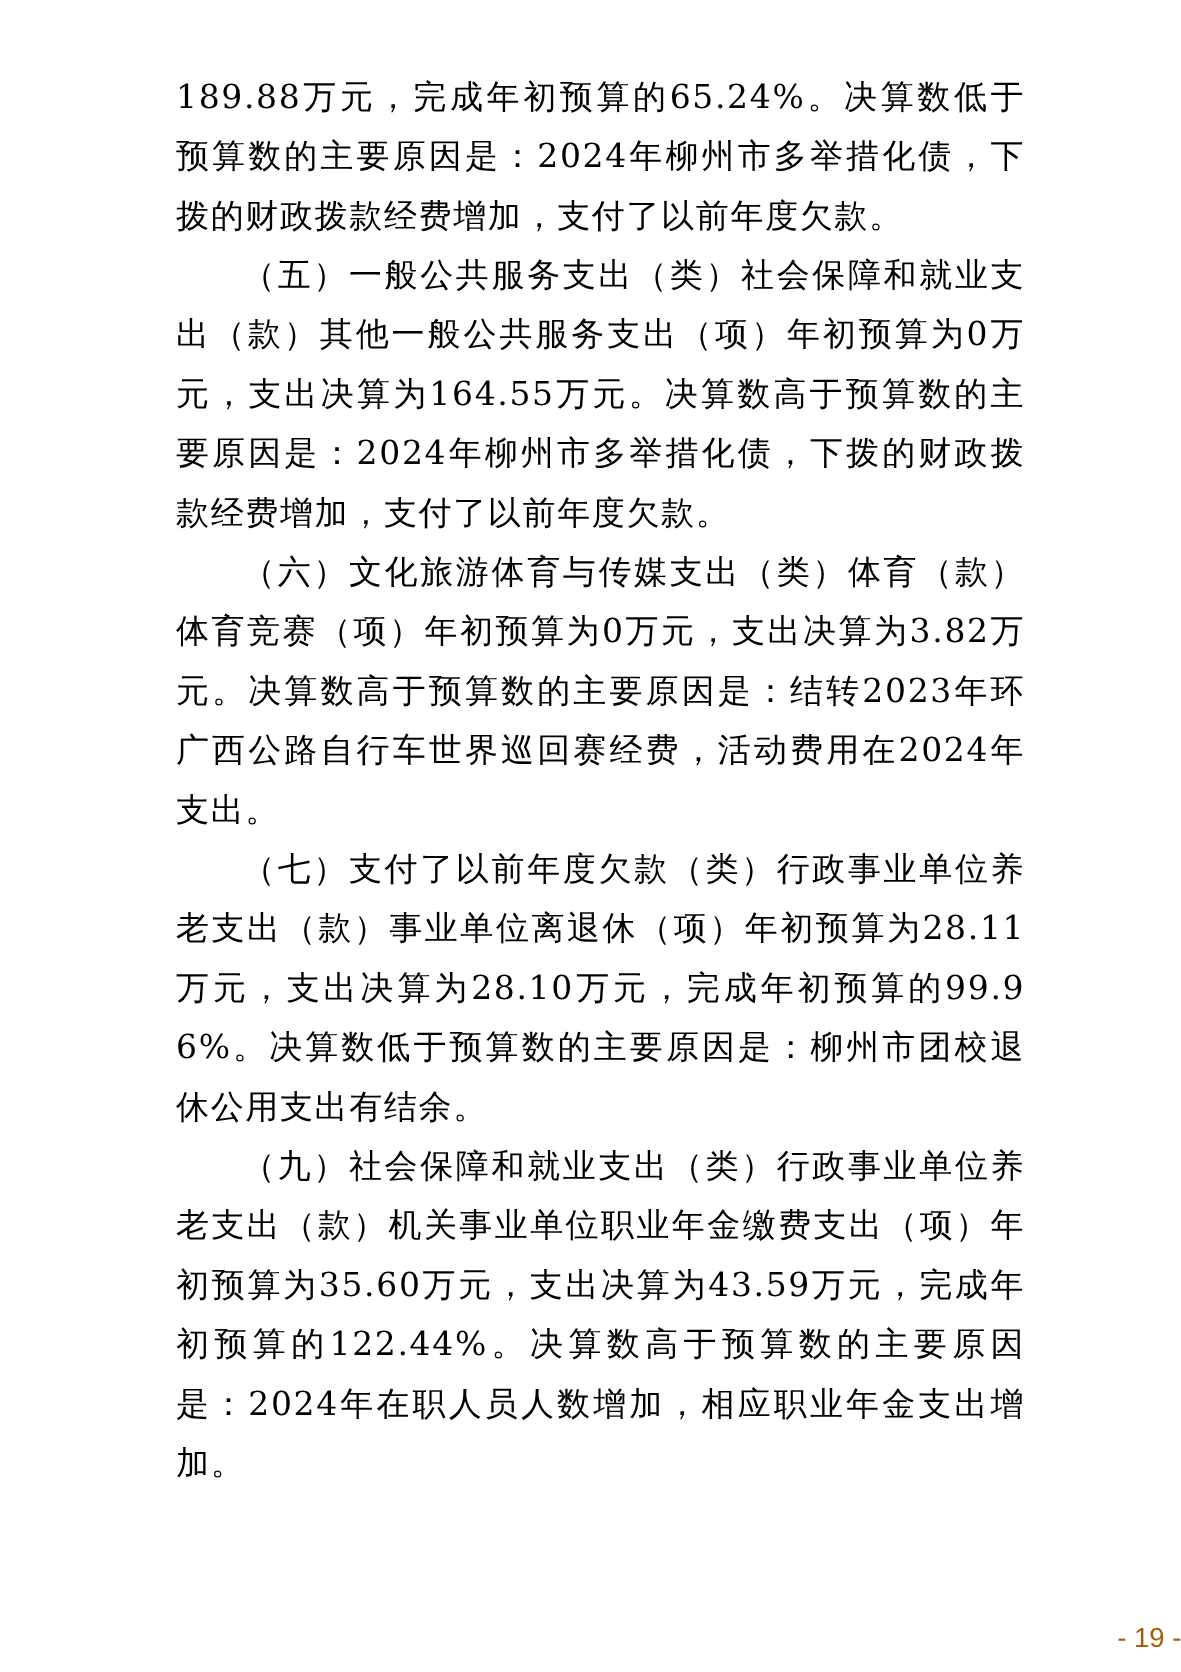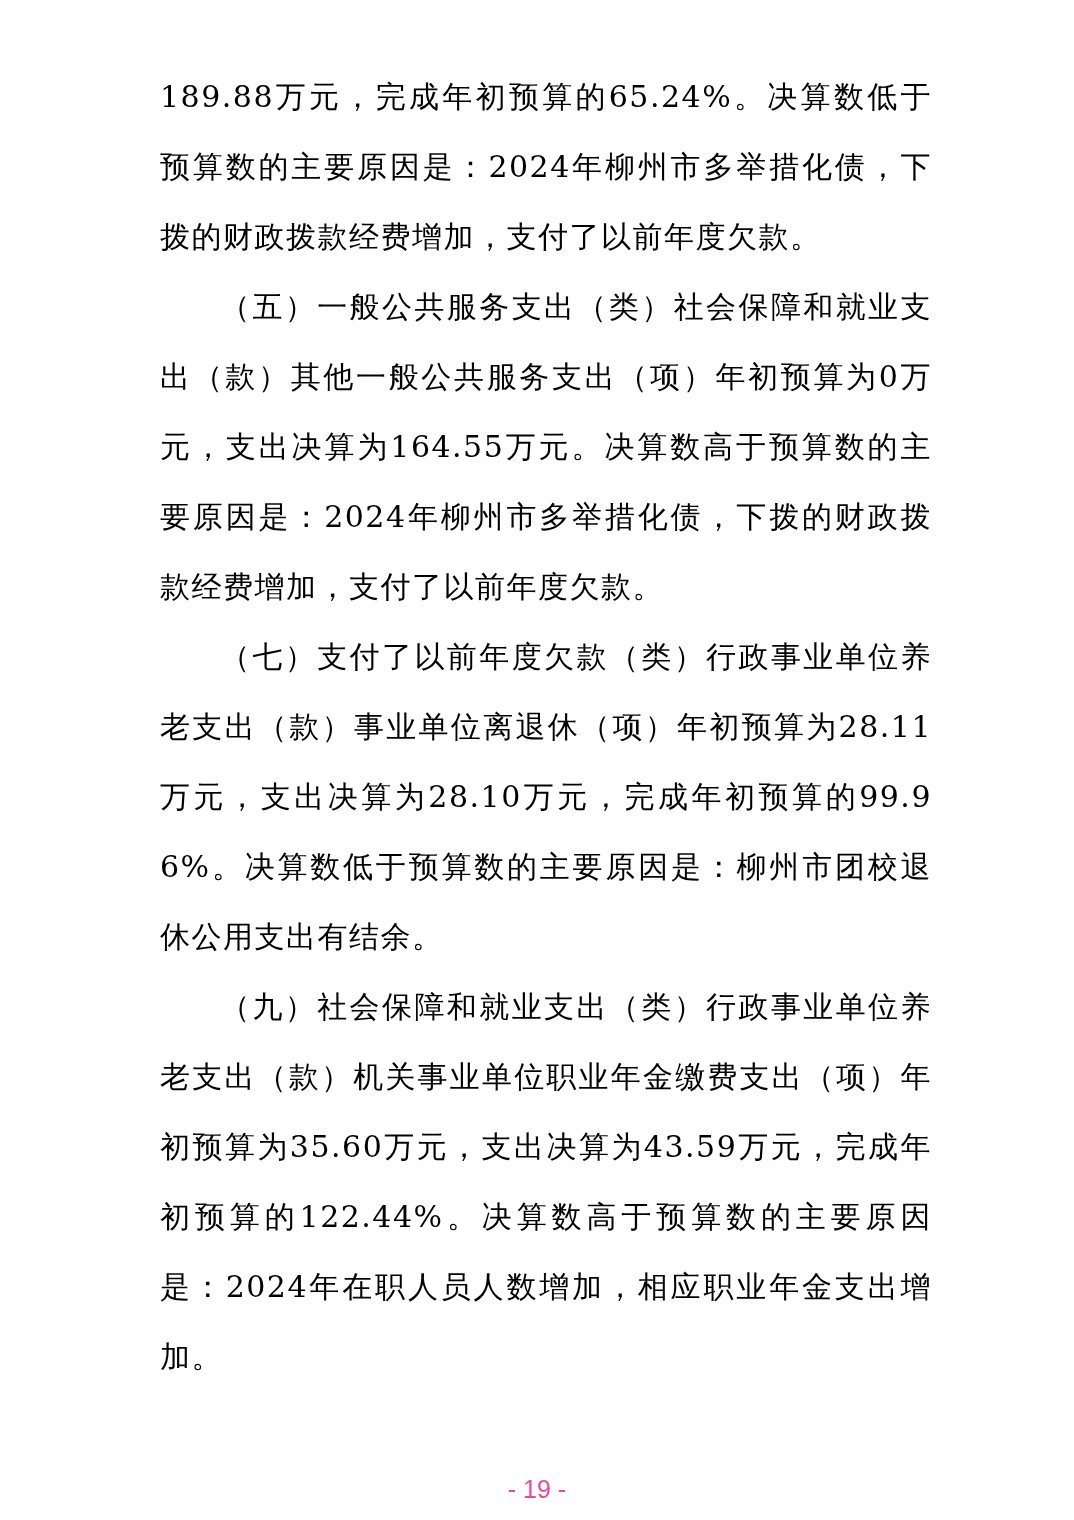--- a/index.html
+++ b/index.html
@@ -23,46 +23,47 @@
   .content {
     position: absolute;
     left: 160px;
     top: 62px;
     width: 772px;
   }
   .content p {
     margin: 0;
     padding: 0;
     font-size: 30px;
-    line-height: 70px;
+    line-height: 54px;
     letter-spacing: 1.5px;
     text-align: justify;
     text-justify: inter-ideograph;
     text-indent: 2em;
     word-break: break-all;
   }
   .content p.continuation {
     text-indent: 0;
   }
   .footer {
     position: absolute;
     left: 0;
     right: 0;
     bottom: 16px;
-    text-align: center;
+    text-align: right;
     font-family: "Liberation Sans", "DejaVu Sans", sans-serif;
     font-size: 25px;
-    color: #ec4899;
+    color: #a16207;
   }
 </style>
 </head>
 <body>
 
 <div class="page">
   <div class="content">
     <p class="continuation">189.88万元，完成年初预算的65.24%。决算数低于预算数的主要原因是：2024年柳州市多举措化债，下拨的财政拨款经费增加，支付了以前年度欠款。</p>
     <p>（五）一般公共服务支出（类）社会保障和就业支出（款）其他一般公共服务支出（项）年初预算为0万元，支出决算为164.55万元。决算数高于预算数的主要原因是：2024年柳州市多举措化债，下拨的财政拨款经费增加，支付了以前年度欠款。</p>
+    <p>（六）文化旅游体育与传媒支出（类）体育（款）体育竞赛（项）年初预算为0万元，支出决算为3.82万元。决算数高于预算数的主要原因是：结转2023年环广西公路自行车世界巡回赛经费，活动费用在2024年支出。</p>
     <p>（七）支付了以前年度欠款（类）行政事业单位养老支出（款）事业单位离退休（项）年初预算为28.11万元，支出决算为28.10万元，完成年初预算的99.96%。决算数低于预算数的主要原因是：柳州市团校退休公用支出有结余。</p>
     <p>（九）社会保障和就业支出（类）行政事业单位养老支出（款）机关事业单位职业年金缴费支出（项）年初预算为35.60万元，支出决算为43.59万元，完成年初预算的122.44%。决算数高于预算数的主要原因是：2024年在职人员人数增加，相应职业年金支出增加。</p>
   </div>
 
   <div class="footer">- 19 -</div>
 </div>
 
 </body></html>

